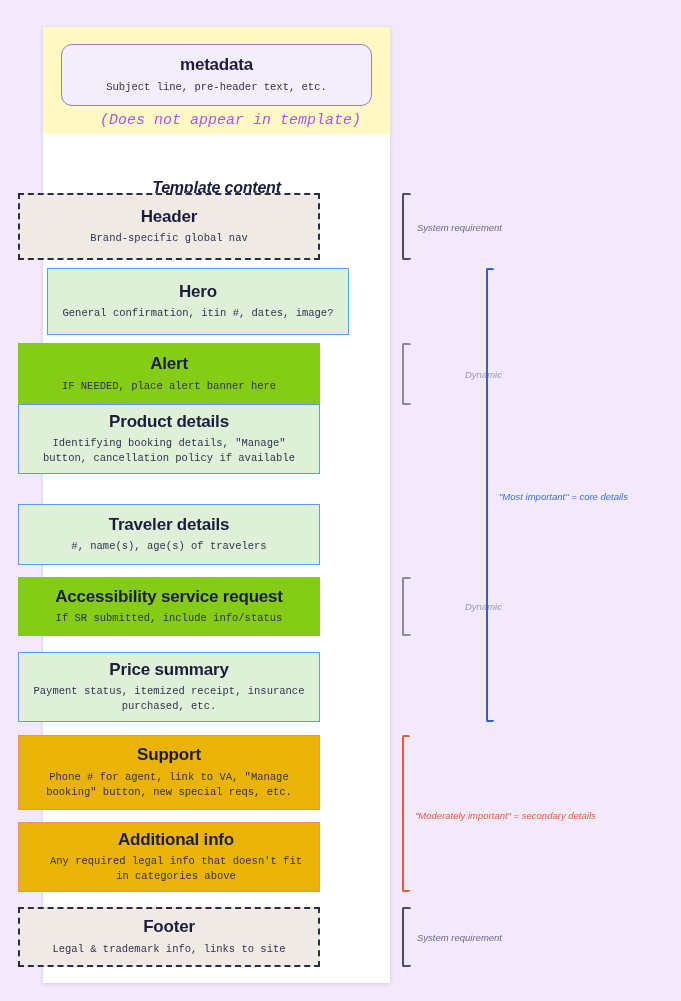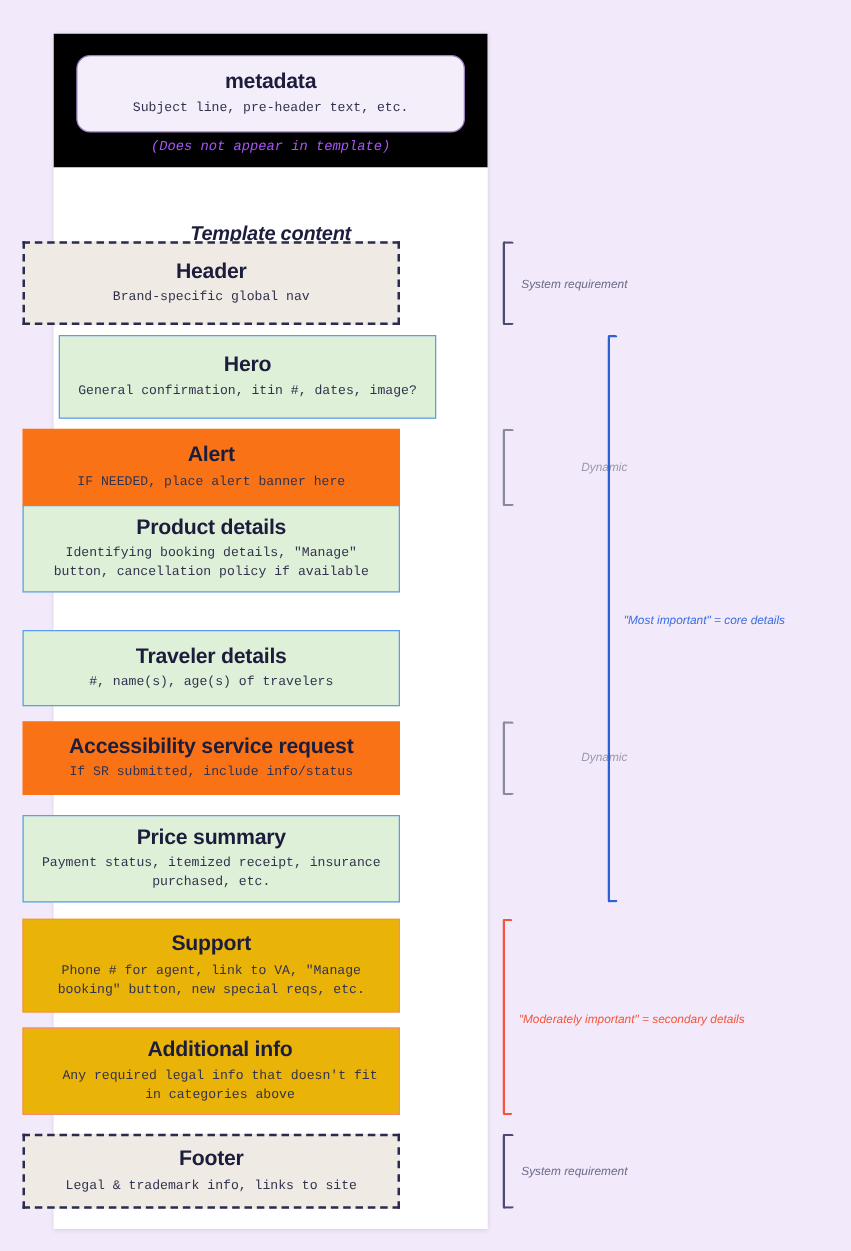--- a/index.html
+++ b/index.html
@@ -24,21 +24,21 @@
     height: 956px;
     background: #ffffff;
     box-shadow: 0 1px 4px rgba(90,60,130,0.18);
     box-sizing: border-box;
   }
   #meta-zone {
     position: absolute;
     left: 0; top: 0;
     width: 100%;
     height: 107px;
-    background: #000000;
+    background: #fef9c3;
   }
   #content-zone {
     position: absolute;
     left: 0; top: 107px;
     width: 100%;
     bottom: 0;
     background: #ffffff;
   }
 
   
@@ -70,27 +70,27 @@
     font-family: "Liberation Mono", monospace;
     font-size: 10.5px;
     color: #32324e;
     text-align: center;
     line-height: 1.45;
     margin-top: 5px;
     padding: 0 8px;
   }
   .meta-note {
     position: absolute;
-    left: 0;
+    left: 14px;
     top: 85px;
     width: 100%;
     text-align: center;
     font-family: "Liberation Mono", monospace;
     font-style: italic;
-    font-size: 11px;
+    font-size: 15px;
     color: #a855f7;
   }
 
   
   .tc-heading {
     position: absolute;
     left: 0;
     top: 45px;
     width: 100%;
     text-align: center;
@@ -121,21 +121,21 @@
   .sec.green {
     border: 1.5px solid #5b9bf0;
     background: #dff0d8;
   }
   .sec.green-orange {
     border: 1.8px solid #f98a6e;
     background: #eab308;
   }
   .sec.plain {
     border: none;
-    background: #f97316;
+    background: #84cc16;
   }
 
   
   .bracket {
     position: absolute;
     box-sizing: border-box;
     border-style: solid;
     border-left-width: 2px;
     border-top-width: 2px;
     border-bottom-width: 2px;

